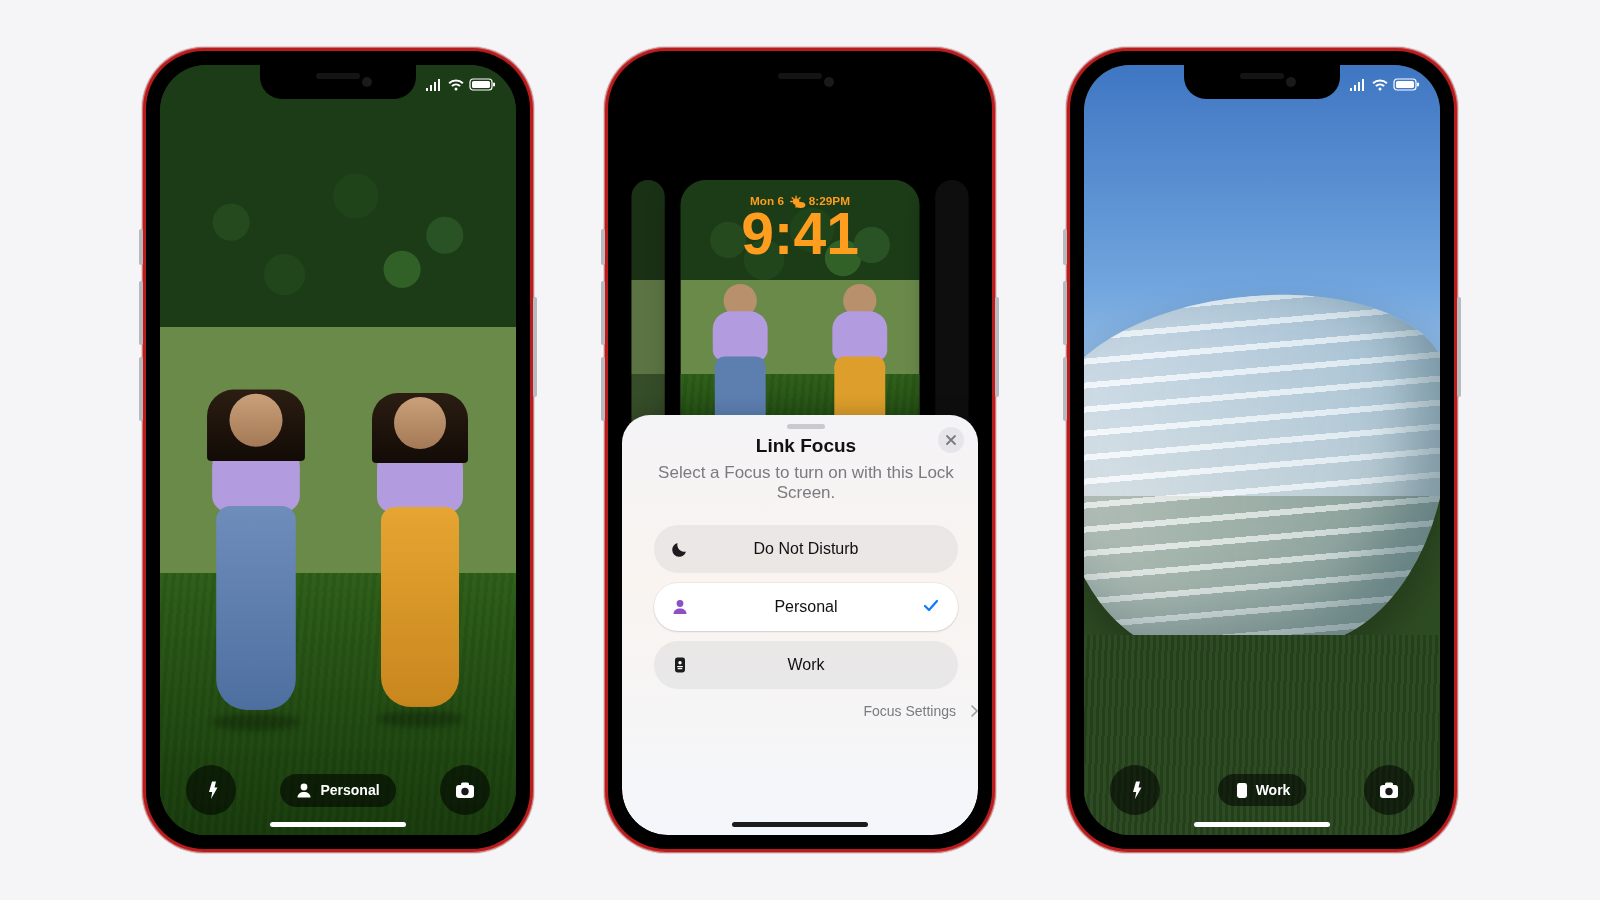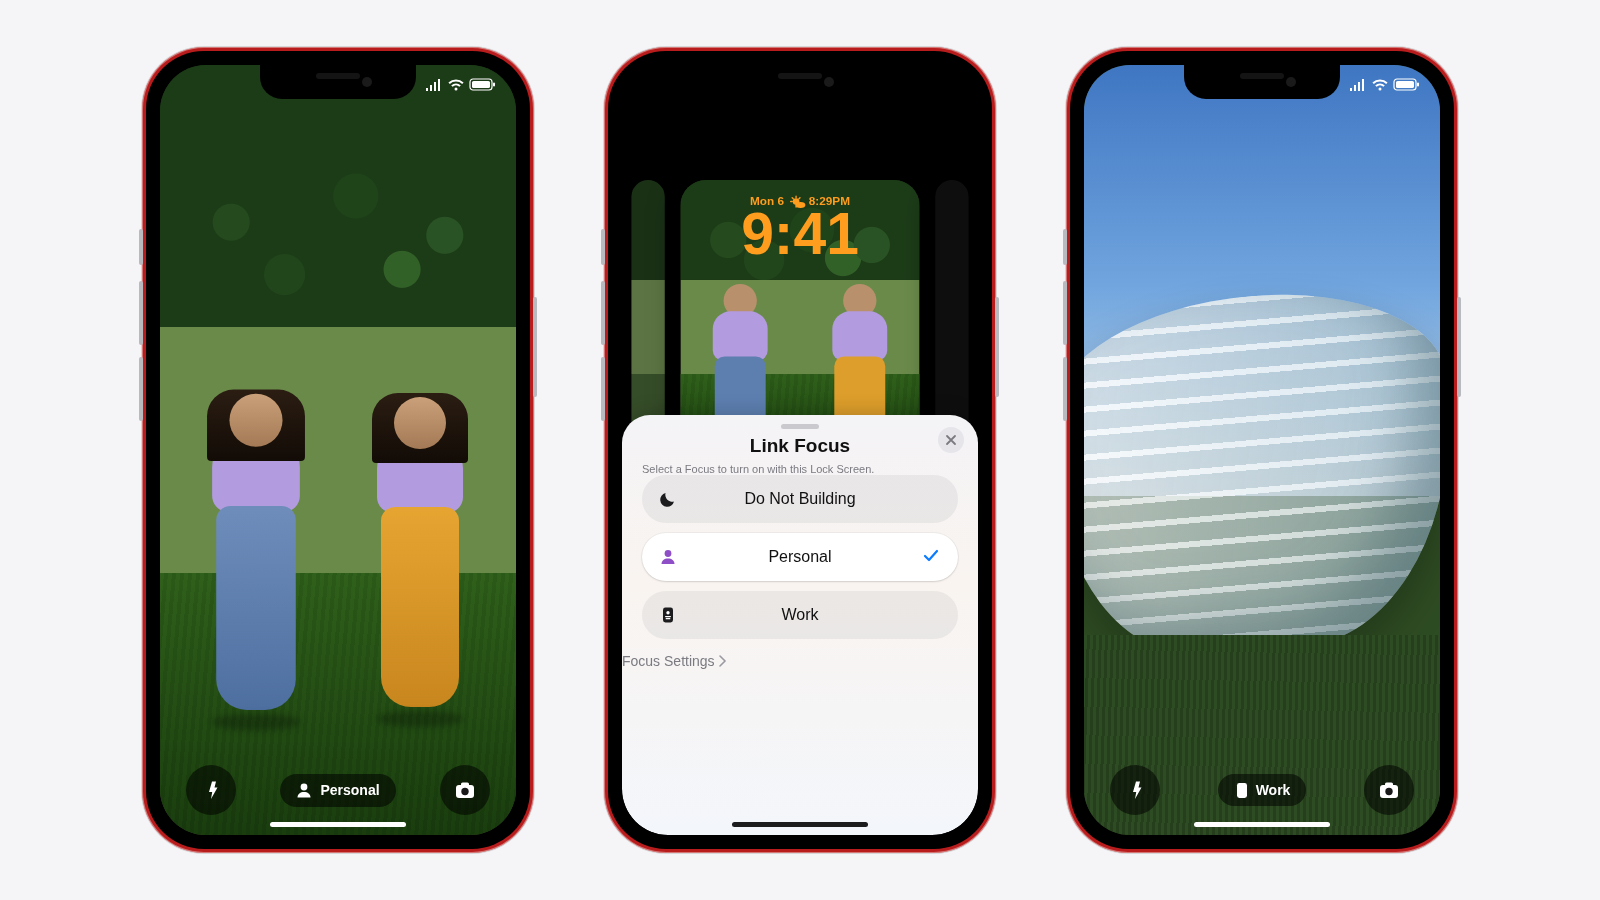--- a/index.html
+++ b/index.html
@@ -78,31 +78,31 @@
   .card .mini-wp{position:absolute;inset:0;}
   .card .mini-date{color:var(--p1-accent);font-size:12px;font-weight:600;text-align:center;margin-top:14px;}
   .card .mini-time{color:var(--p1-accent);font-size:60px;font-weight:800;text-align:center;line-height:.9;}
   .mini-kid{position:absolute;bottom:0;width:74px;}
   .mini-kid .mhead{width:34px;height:34px;border-radius:50%;background:#b8906c;margin:0 auto;}
   .mini-kid .mtop{width:56px;height:50px;background:#b39be0;border-radius:18px 18px 10px 10px;margin:-6px auto 0;}
   .mini-kid .mlegs{width:52px;height:120px;margin:-4px auto 0;border-radius:10px 10px 22px 22px;}
   .mini-kid.l{left:24px;} .mini-kid.l .mlegs{background:#5d7fb0;}
   .mini-kid.r{right:24px;} .mini-kid.r .mlegs{background:#dd9e2b;}
 
-  .sheet{position:absolute;left:0;right:0;bottom:0;top:350px;background:linear-gradient(180deg,#f4f3f6 0%,#f9f4f0 40%,#f3f6fb 100%);border-radius:28px 28px 46px 46px;color:#111;z-index:30;box-shadow:0 -2px 20px rgba(0,0,0,.2);}
+  .sheet{position:absolute;left:0;right:0;bottom:0;top:350px;background:linear-gradient(180deg,#f4f3f6 0%,#f9f4f0 40%,#f3f6fb 100%);border-radius:28px 28px 46px 46px;color:#111;z-index:30;box-shadow:0 -2px 20px rgba(0,0,0,.2);padding-left:12px;}
   .grabber{width:38px;height:5px;background:#c9c9ce;border-radius:3px;margin:9px auto 6px;}
   .sheet h2{margin:0;text-align:center;font-size:19px;font-weight:700;}
-  .sheet .sub{text-align:left;color:#7a7a80;font-size:11px;margin:6px 20px 0;}
+  .sheet .sub{text-align:center;color:#7a7a80;font-size:17px;margin:6px 20px 22px;}
   .close-x{position:absolute;top:12px;right:14px;width:26px;height:26px;border-radius:50%;background:#e5e5ea;display:flex;align-items:center;justify-content:center;}
   .opts{display:flex;flex-direction:column;gap:10px;padding:0 20px;}
   .opt{height:48px;border-radius:24px;background:rgba(120,120,128,.10);position:relative;display:flex;align-items:center;justify-content:center;font-size:16px;font-weight:500;color:#111;}
   .opt.selected{background:#fff;box-shadow:0 1px 2px rgba(0,0,0,.12),0 0 0 1px rgba(0,0,0,.04);}
   .opt .lead{position:absolute;left:18px;top:50%;transform:translateY(-50%);display:flex;align-items:center;}
   .opt .chk{position:absolute;right:20px;top:50%;transform:translateY(-50%);color:#0b7cff;}
-  .settings-link{text-align:center;color:#7a7a80;font-size:14px;margin-top:14px;display:flex;align-items:center;justify-content:flex-start;gap:5px;}
+  .settings-link{text-align:center;color:#7a7a80;font-size:14px;margin-top:14px;display:flex;align-items:center;justify-content:flex-end;gap:16px;}
 
   
   .wp-park{position:absolute;inset:0;background:linear-gradient(#3f76c2 0%,#6fa4de 28%,#a9cae8 46%,#cad9e6 56%,transparent 56%),linear-gradient(#2e4c23 84%,#1e3516 100%);}
   .bldg{position:absolute;left:-8%;right:-2%;bottom:24%;height:46%;
     background:
       linear-gradient(100deg,rgba(255,255,255,.55),rgba(180,205,215,.4)),
       repeating-linear-gradient(to bottom,rgba(255,255,255,.8) 0 6px,rgba(150,170,175,.5) 6px 24px);
     border-radius:60% 60% 44% 44% / 34% 34% 70% 70%;
     transform:skewY(-4deg) rotate(-1deg);
     box-shadow:inset -30px -30px 60px rgba(70,100,110,.5),0 20px 40px rgba(0,0,0,.25);}
@@ -308,21 +308,21 @@
         <h2>Link Focus</h2>
         <div class="sub">Select a Focus to turn on with this Lock Screen.</div>
 
         <div class="opts">
           <div class="opt">
             <span class="lead">
                 <svg width="16" height="16" style="color:#1c1c1e">
                   <use href="#ic-moon"></use>
                 </svg>
               </span>
-            <span>Do Not Building</span>
+            <span>Do Not Disturb</span>
           </div>
           <div class="opt selected">
             <span class="lead">
                 <svg width="16" height="17" style="color:#8e4ec6">
                   <use href="#ic-person"></use>
                 </svg>
               </span>
             <span>Personal</span>
             <span class="chk"><svg width="14" height="12">
                   <use href="#ic-check"></use>

